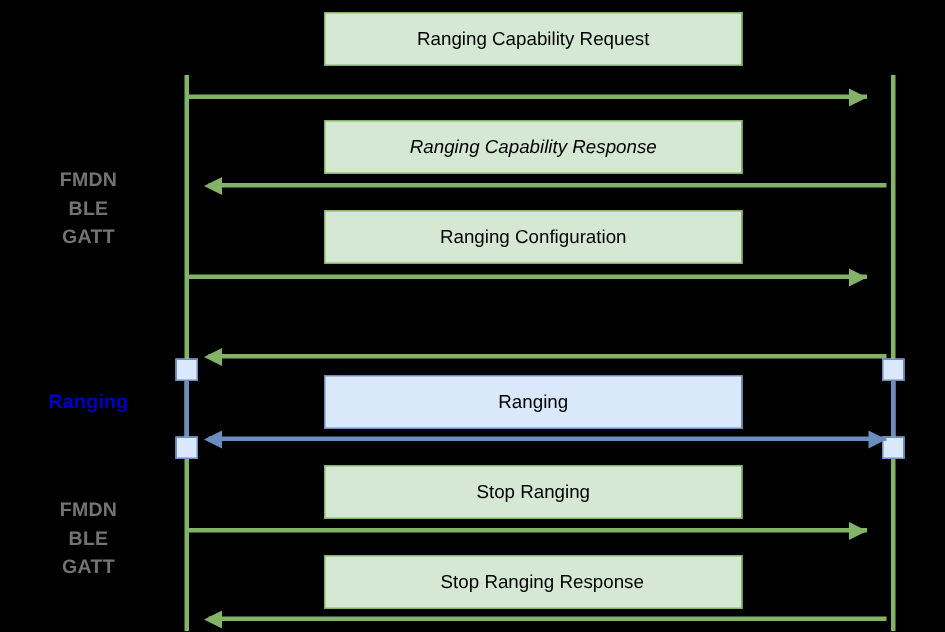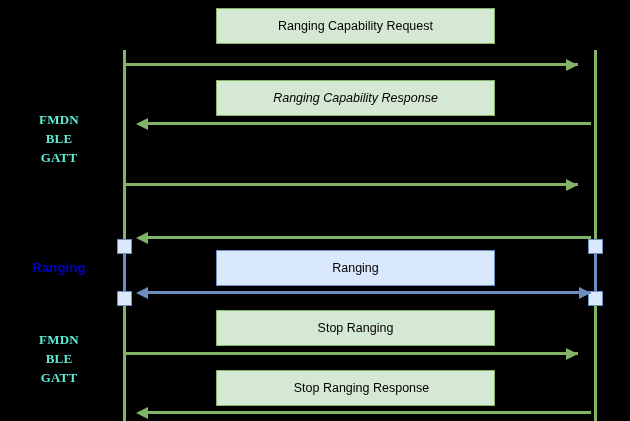--- a/index.html
+++ b/index.html
@@ -29,21 +29,21 @@
     position: absolute;
     left: 0;
     width: 118px;
     text-align: center;
     font-weight: bold;
     font-size: 13px;
     line-height: 19px;
     letter-spacing: 0.2px;
     white-space: pre-line;
   }
-  .phase-green { color: #5eead4; font-family: Liberation Serif, serif; }
+  .phase-green { color: #737373; }
   .phase-blue  { color: #0000cc; }
 
   
   .msg-box {
     position: absolute;
     left: 216px;
     width: 279px;
     height: 36px;
     box-sizing: border-box;
     display: flex;
@@ -115,20 +115,21 @@
 GATT</div>
 
   <div class="msg-box msg-green" style="top:8px;">Ranging Capability Request</div>
   <div class="arrow-line arrow-green" style="left:126px; top:63px; width:452px;"></div>
   <div class="arrow-head head-right-green" style="left:566px; top:58.5px;"></div>
 
   <div class="msg-box msg-green" style="top:80px;font-style:italic;">Ranging Capability Response</div>
   <div class="arrow-line arrow-green" style="left:139px; top:122px; width:452px;"></div>
   <div class="arrow-head head-left-green" style="left:136px; top:117.5px;"></div>
 
+  <div class="msg-box msg-green" style="top:140px;">Ranging Configuration</div>
   <div class="arrow-line arrow-green" style="left:126px; top:183px; width:452px;"></div>
   <div class="arrow-head head-right-green" style="left:566px; top:178.5px;"></div>
 
   <div class="arrow-line arrow-green" style="left:139px; top:236px; width:452px;"></div>
   <div class="arrow-head head-left-green" style="left:136px; top:231.5px;"></div>
 
   <div class="activation-bar" style="left:123px; top:246px; height:52px;"></div>
   <div class="activation-node" style="left:117px; top:239px;"></div>
   <div class="activation-node" style="left:117px; top:291px;"></div>
 

